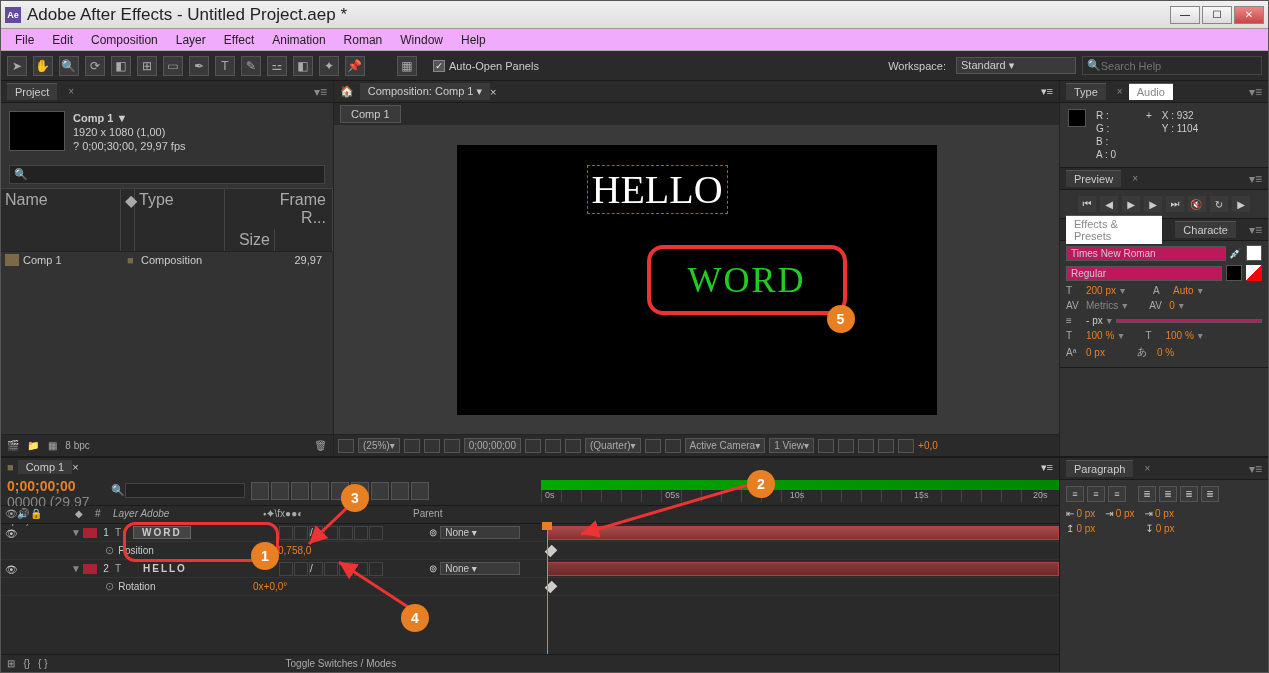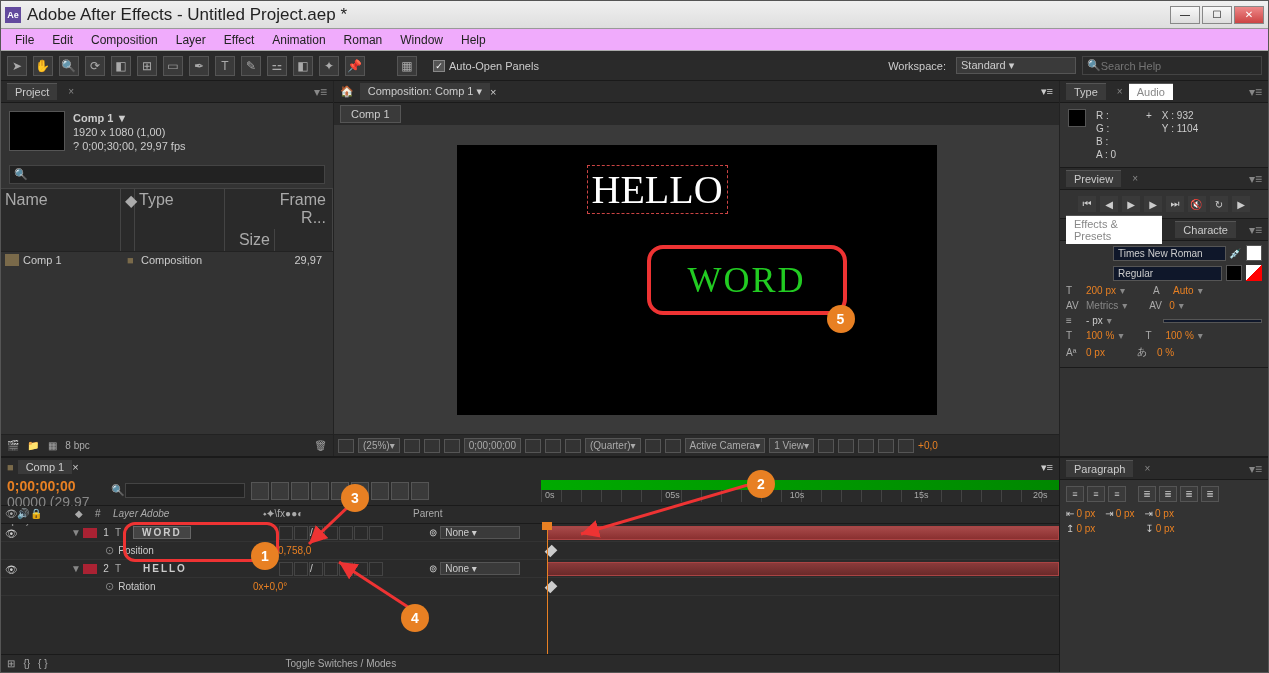--- a/index.html
+++ b/index.html
@@ -63,21 +63,21 @@
 .viewer-footer .dd { background: #3a3a3a; border: 1px solid #555; padding: 1px 4px; display: flex; align-items: center; }
 .viewer-footer .icon { width: 16px; height: 14px; background: #333; border: 1px solid #555; }
 .right-col { width: 208px; display: flex; flex-direction: column; background: #333; }
 .right-panel { border-bottom: 1px solid #1a1a1a; }
 .info-body { padding: 6px 8px; display: flex; gap: 10px; font-size: 10px; line-height: 13px; }
 .info-swatch { width: 18px; height: 18px; background: #000; border: 1px solid #555; }
 .preview-ctrl { display: flex; gap: 4px; padding: 6px; justify-content: center; }
 .preview-ctrl .pb { width: 18px; height: 16px; background: #3a3a3a; display: flex; align-items: center; justify-content: center; color: #ccc; font-size: 10px; cursor: pointer; }
 .char-body { padding: 4px 6px; font-size: 10px; }
 .char-row { display: flex; align-items: center; gap: 4px; margin-bottom: 4px; }
-.char-dd { background: #0f172a; border: 1px solid #555; padding: 1px 4px; flex: 1; color: #ccc; margin-left: 47px; }
+.char-dd { background: #be185d; border: 1px solid #555; padding: 1px 4px; flex: 1; color: #ccc; }
 .char-val { color: #e88023; }
 .char-icon { width: 16px; color: #aaa; }
 .bottom { height: 216px; display: flex; border-top: 2px solid #1a1a1a; position: relative; }
 .timeline { flex: 1; display: flex; flex-direction: column; background: #2a2a2a; border-right: 1px solid #1a1a1a; position: relative; }
 .tl-tab { height: 18px; background: #2a2a2a; display: flex; align-items: center; padding: 0 6px; }
 .tl-tab .tab { padding: 1px 8px; background: #3a3a3a; font-size: 11px; color: #ccc; }
 .tl-header { height: 30px; display: flex; border-bottom: 1px solid #1a1a1a; }
 .tl-time { width: 110px; padding: 2px 6px; }
 .tl-time .tc { color: #e88023; font-size: 14px; font-weight: bold; }
 .tl-time .frames { color: #888; font-size: 14px; }

